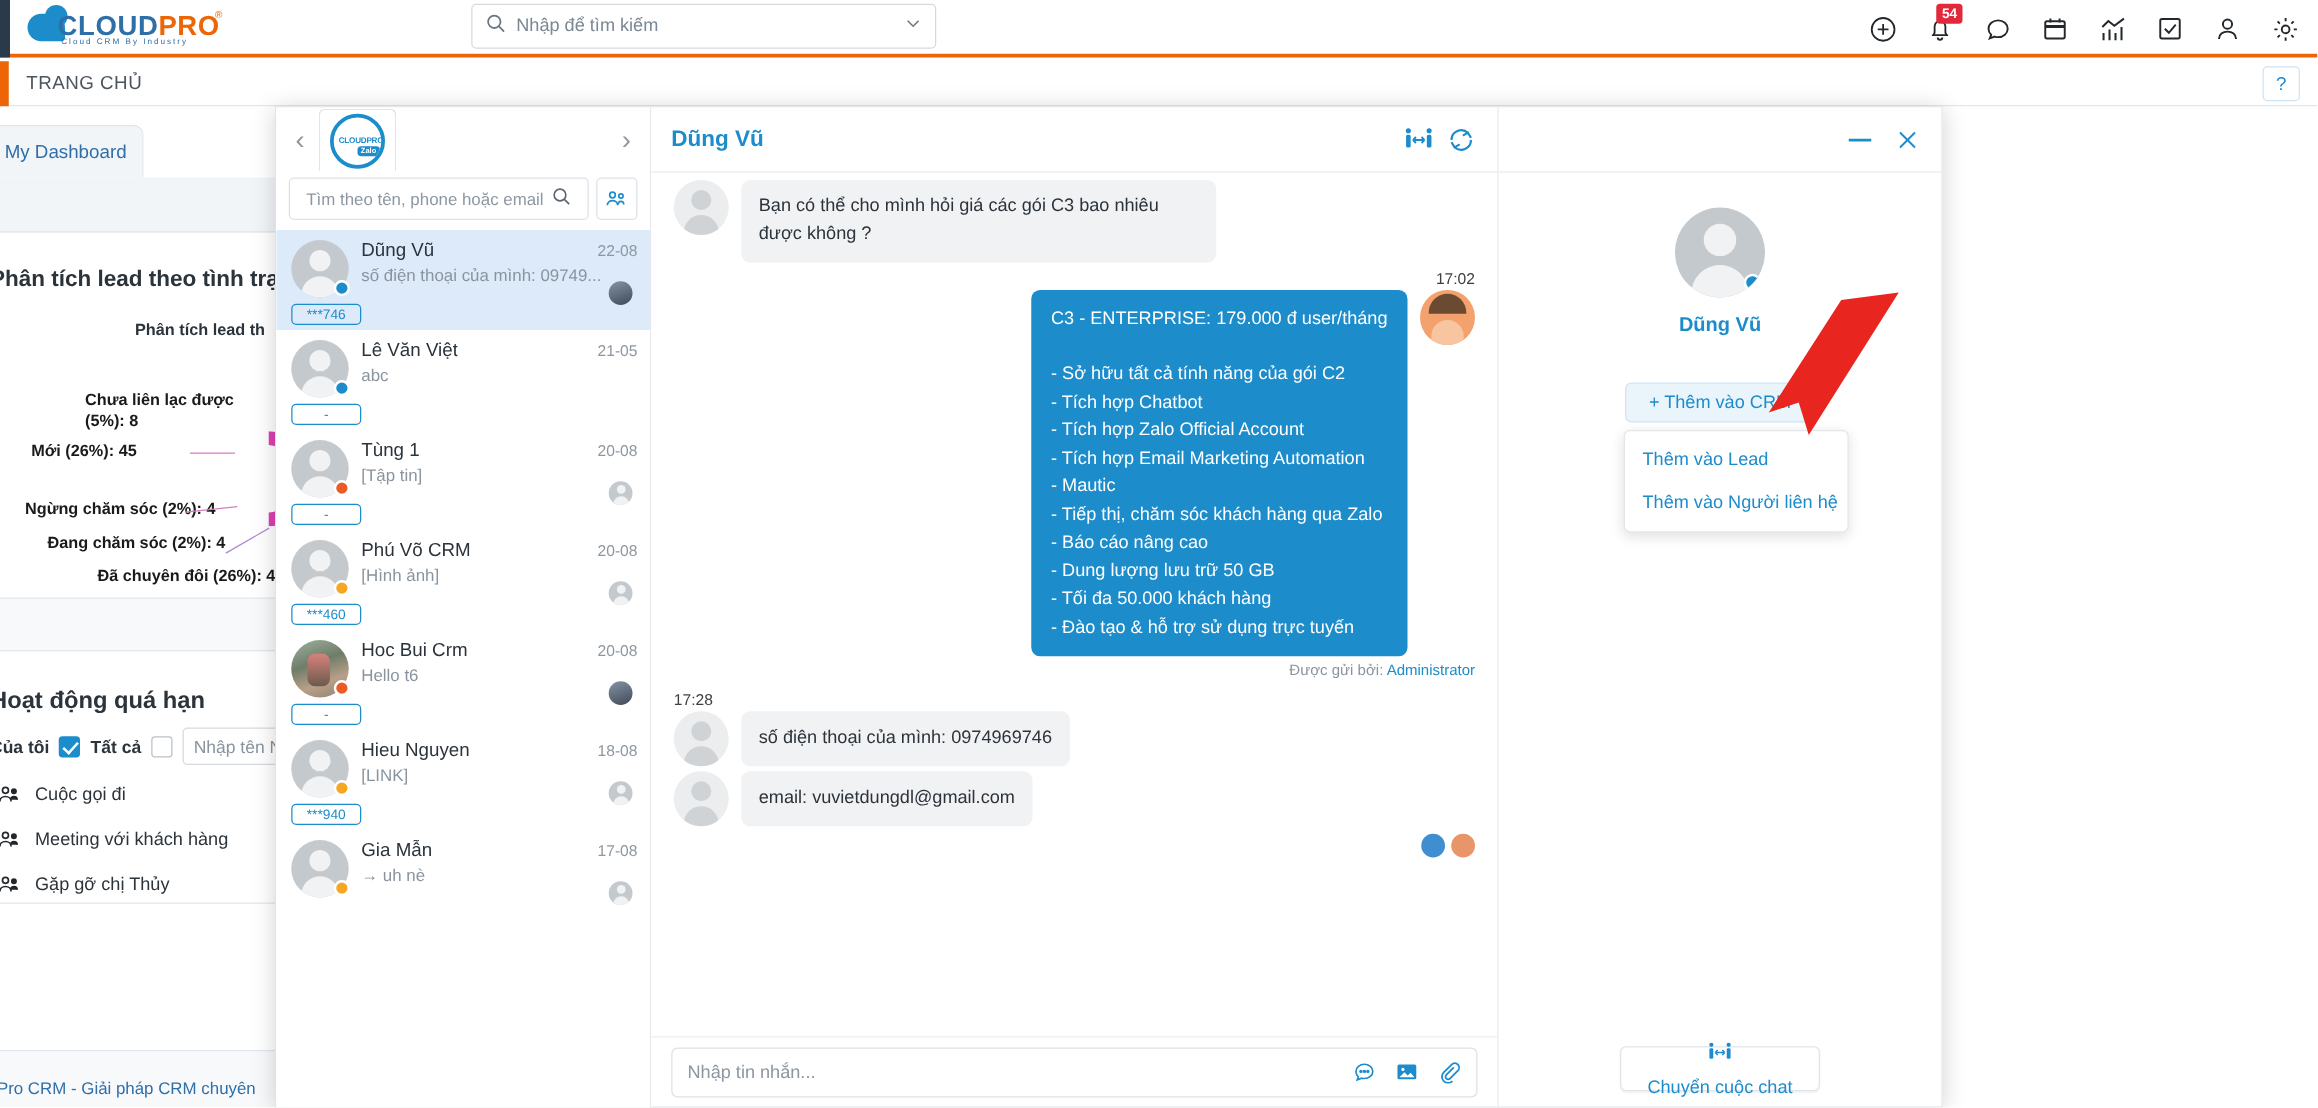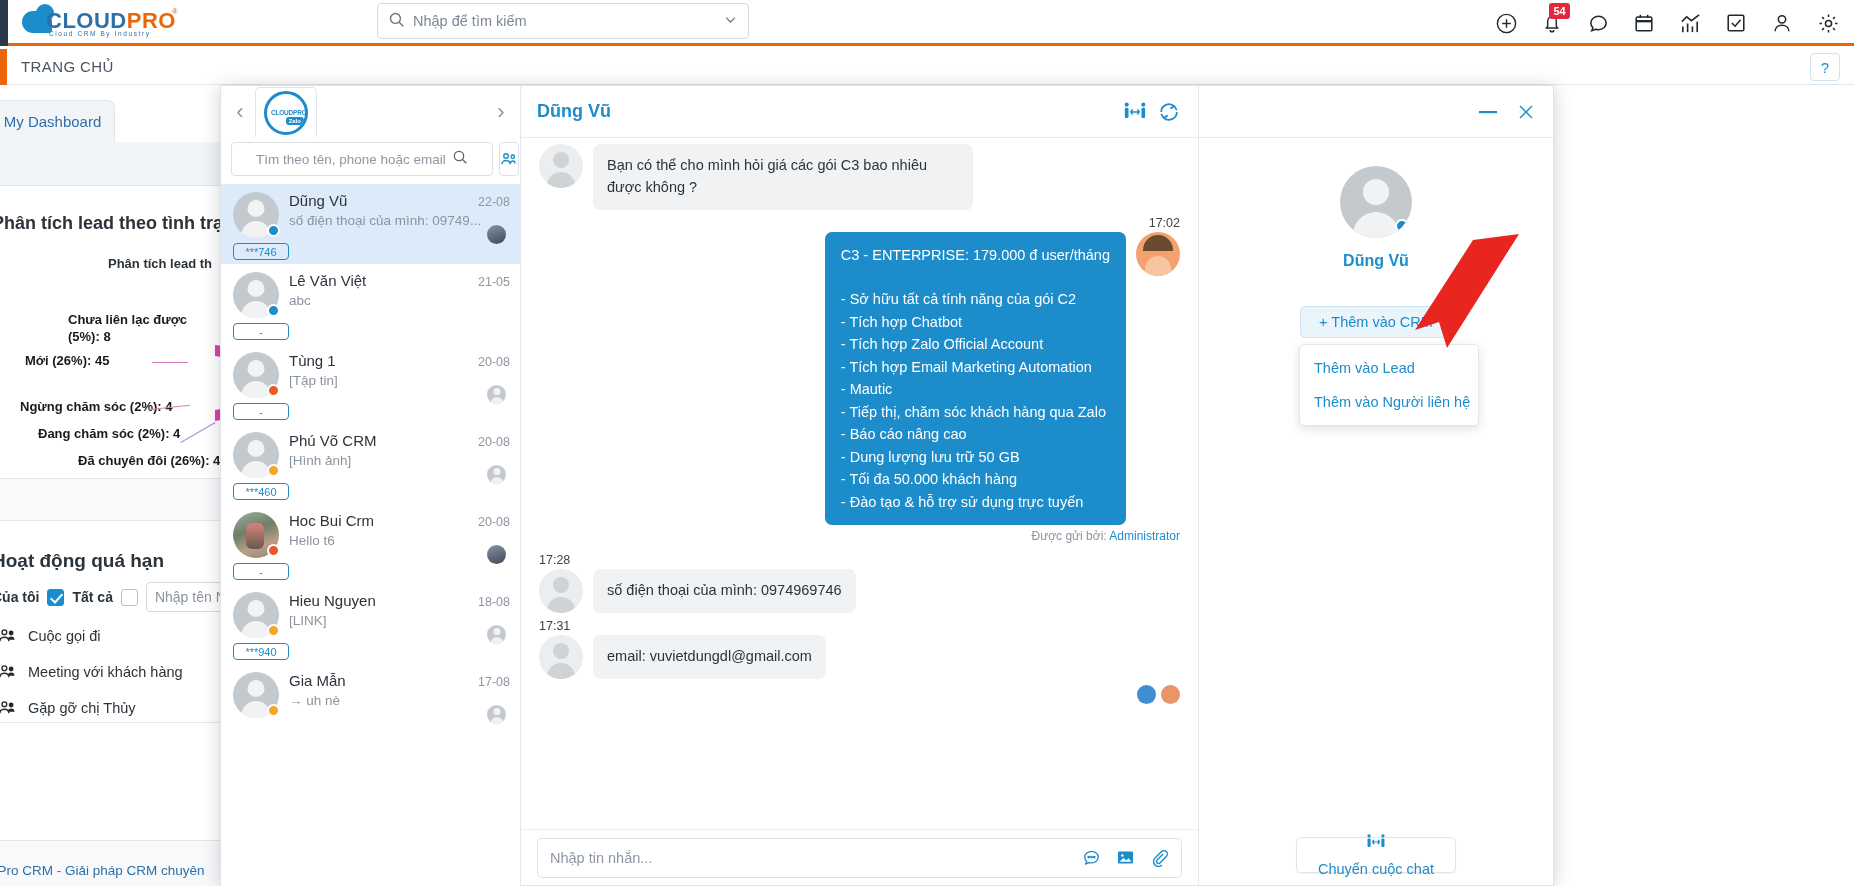--- a/index.html
+++ b/index.html
@@ -114,21 +114,21 @@
   .cl-acc {
     width:62px; height:50px; border:1px solid #e1e5ea; border-bottom:none; border-radius:5px 5px 0 0;
     display:flex; align-items:center; justify-content:center; background:#fff;
   }
   .zalo-av { width:44px; height:44px; border-radius:50%; border:3px solid #1c8ccb; position:relative; background:#fff; overflow:hidden; }
   .zalo-av .zt { position:absolute; left:4px; top:15px; font-size:6.5px; font-weight:bold; color:#1c8ccb; letter-spacing:-.2px;}
   .zalo-av .zb { position:absolute; right:1px; bottom:7px; background:#1c8ccb; color:#fff; font-size:6px; padding:1px 3px; border-radius:3px; font-weight:bold;}
   .cl-searchrow { padding:4px 10px 8px; display:flex; gap:6px; align-items:center; }
   .cl-search {
     flex:1; height:34px; border:1px solid #dde1e6; border-radius:4px;
-    display:flex; align-items:center; padding:0 24px; gap:6px;
+    display:flex; align-items:center; padding:0 13px; gap:6px;
   }
   .cl-search .ph { flex:1; color:#8d97a1; font-size:13.5px; overflow:hidden; white-space:nowrap;}
   .cl-grpbtn { width:34px; height:34px; border:1px solid #dde1e6; border-radius:4px; display:flex; align-items:center; justify-content:center; color:#1c8ccb; background:#fff; }
 
   .cl-list { flex:1; overflow:hidden; }
   .conv { position:relative; height:80px; padding:8px 10px 0 12px; display:flex; gap:10px; cursor:pointer; }
   .conv.sel { background:#ddeafa; }
   .conv-av { position:relative; width:46px; height:46px; flex:0 0 auto; }
   .av-circle { width:46px; height:46px; border-radius:50%; background:#c4c9ce; overflow:hidden; position:relative; }
   .av-circle .head { position:absolute; left:50%; top:8px; transform:translateX(-50%); width:17px; height:17px; border-radius:50%; background:#f1f2f3;}
@@ -619,21 +619,20 @@
 
       <div class="ts">17:28</div>
       <div class="msg-row">
         <div class="m-av">
             <span class="h"></span>
             <span class="b"></span>
           </div>
         <div class="bub-in">số điện thoại của mình: 0974969746</div>
       </div>
 
-      <div class="ts">17:31</div>
       <div class="msg-row">
         <div class="m-av">
             <span class="h"></span>
             <span class="b"></span>
           </div>
         <div class="bub-in">email: vuvietdungdl@gmail.com</div>
       </div>
 
       <div class="seen">
         <i class="a"></i>

